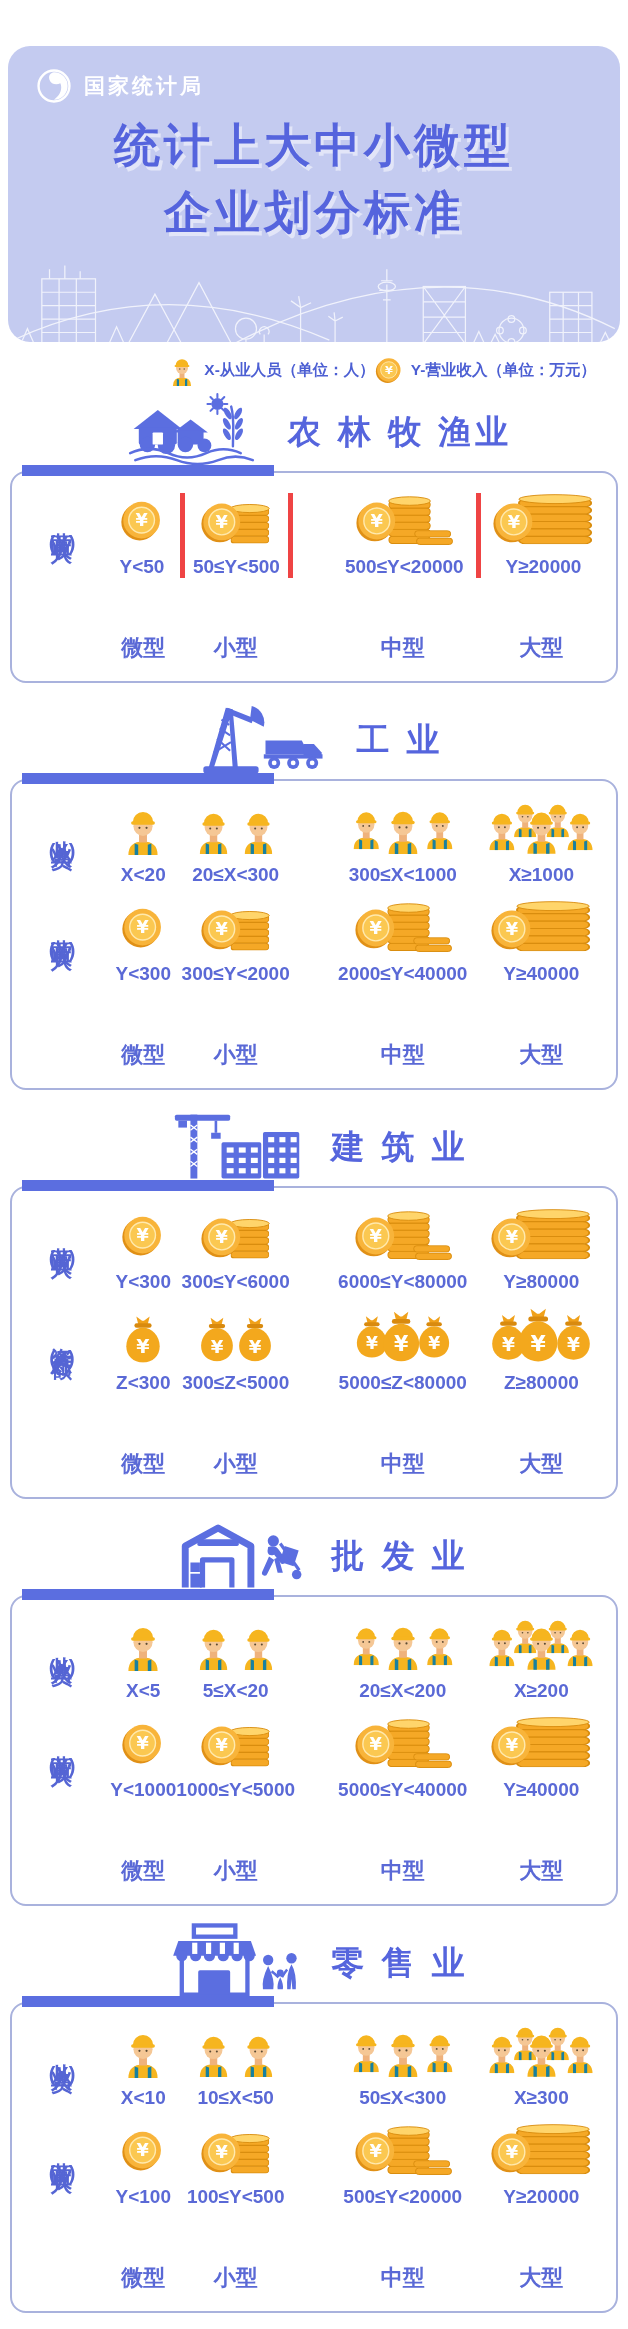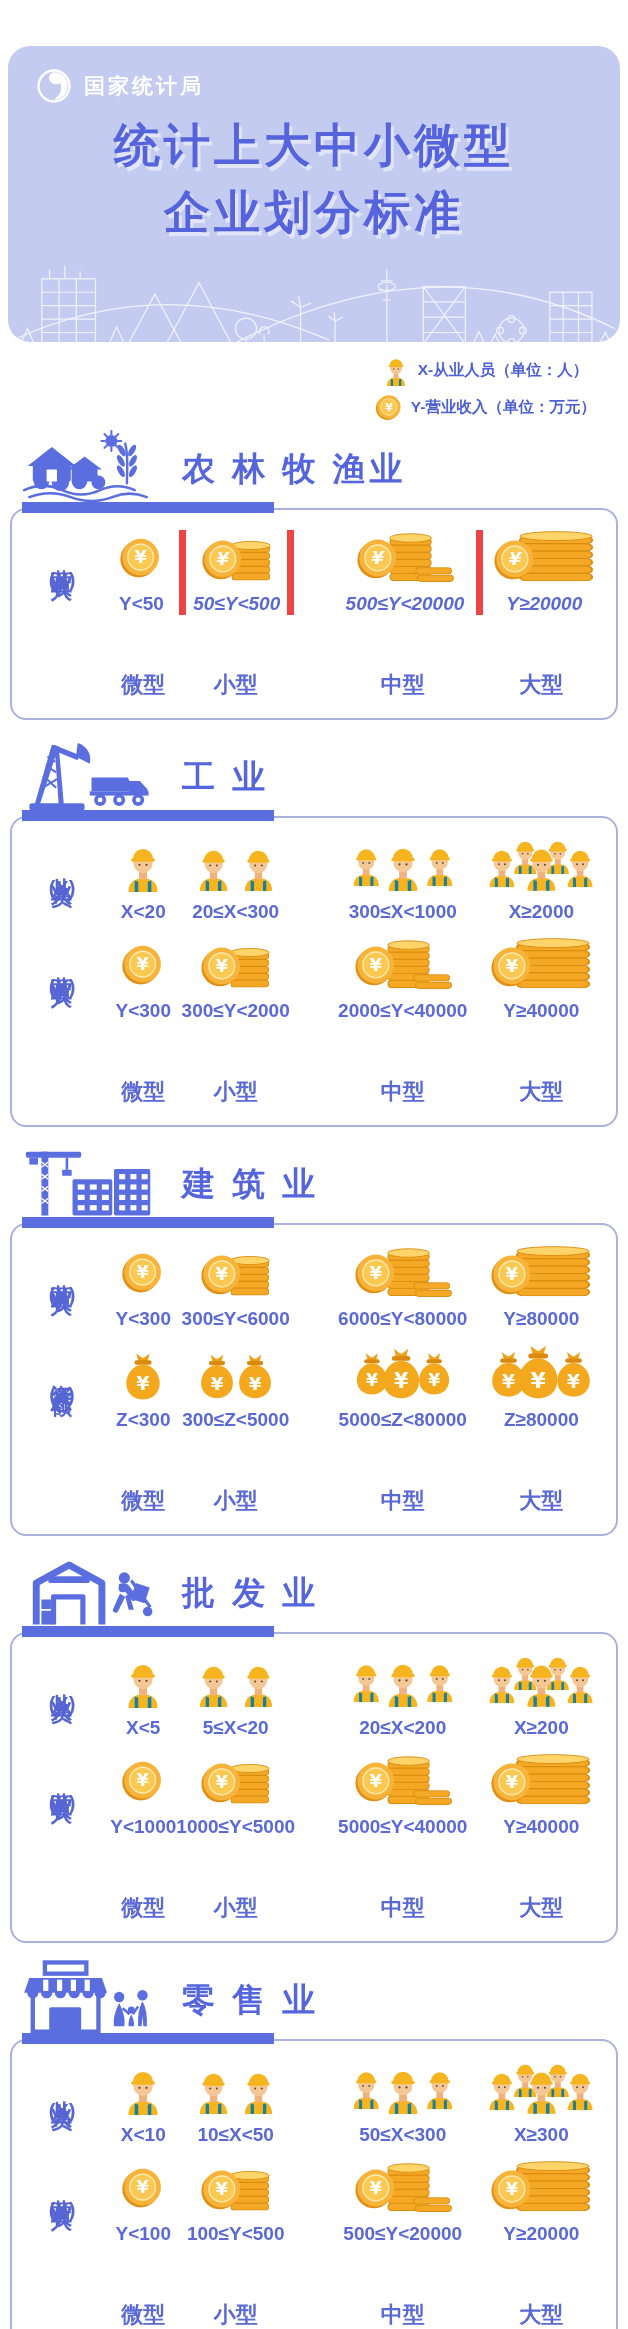--- a/index.html
+++ b/index.html
@@ -10,37 +10,37 @@
 
   
   .card{margin:0 8px;height:296px;background:#c4cbf0;border-radius:22px;position:relative;overflow:hidden;}
   .logo{position:absolute;top:20px;left:26px;display:flex;align-items:center;gap:10px;color:#fff;font-weight:bold;}
   .logo-text{font-size:21px;letter-spacing:3px;font-family:"Liberation Serif","DejaVu Serif",serif;}
   .title{position:absolute;top:66px;width:100%;text-align:center;color:#5564dd;font-weight:800;
          font-size:46px;line-height:1.45;letter-spacing:4px;text-shadow:3px 4px 0 rgba(255,255,255,.5);}
   .skyline{position:absolute;bottom:-2px;left:0;width:100%;height:92px;}
 
   
-  .legend{display:flex;flex-direction:column;align-items:center;width:max-content;margin:10px 32px 0 auto;}
+  .legend{display:flex;flex-direction:row;align-items:center;width:max-content;margin:10px 32px 0 auto;}
   .legend-item{display:flex;align-items:center;gap:9px;height:37px;color:#4c5fd3;font-size:15.5px;font-weight:700;}
 
   
   .sec{margin:8px 10px 0;}
-  .sec-head{display:flex;align-items:flex-end;gap:8px;padding-left:12px;margin-bottom:-2px;}
+  .sec-head{display:flex;align-items:flex-end;gap:8px;padding-left:12px;margin-bottom:-2px;justify-content:center;}
   .sec-title{margin:0 0 12px;font-size:33px;color:#5565dd;font-weight:800;letter-spacing:4px;white-space:nowrap;}
   .sec-bar{height:11px;width:252px;background:#5b6ee0;margin-left:12px;position:relative;z-index:2;}
   .box{border:2px solid #a9b2dd;border-radius:16px;margin-top:-5px;background:#fff;padding:8px 6px 10px 4px;position:relative;z-index:1;}
   .trow{display:flex;align-items:center;padding:12px 4px 2px;}
   .rowlabel{width:84px;flex:none;display:flex;flex-direction:column;align-items:center;gap:4px;color:#5565d4;font-weight:700;}
   .vert{writing-mode:vertical-rl;text-orientation:upright;font-size:21px;letter-spacing:3px;line-height:1;}
   .suffix{font-size:20px;}
   .cells{flex:1;display:flex;}
   .cell{display:flex;flex-direction:column;align-items:center;justify-content:flex-end;min-width:0;}
   .f1{flex:17;}.f2{flex:23;}.f3{flex:32;padding-left:40px;}.f4{flex:28;}
-  .divided .cell+.cell{border-left:7px solid #ef4444;font-style:italic;}
+  .divided .cell+.cell{border-left:5px solid #ef4444;}
   .icon{display:flex;align-items:flex-end;justify-content:center;}
   .val{margin-top:9px;font-size:19px;font-weight:700;color:#5a69d6;white-space:nowrap;}
   .sizerow{display:flex;align-items:center;padding:16px 4px 8px;}
   .spacer{width:84px;flex:none;}
   .slabel{font-size:22px;font-weight:700;color:#5a69d6;text-align:center;margin-top:37px;}
 </style>
 </head>
 <body>
 
 <svg width="0" height="0" style="position:absolute" aria-hidden="true">
@@ -468,21 +468,21 @@
                 </svg>
               </div>
             <div class="val">300≤X&lt;1000</div>
           </div>
           <div class="cell f4">
             <div class="icon">
                 <svg width="114" height="54" viewBox="0 0 122 58">
                   <use href="#workers-4"></use>
                 </svg>
               </div>
-            <div class="val">X≥2000</div>
+            <div class="val">X≥1000</div>
           </div>
         </div>
       </div>
       <div class="trow">
         <div class="rowlabel">
           <span class="vert">营业收入</span>
           <span class="suffix">(Y)</span>
         </div>
         <div class="cells">
           <div class="cell f1">

